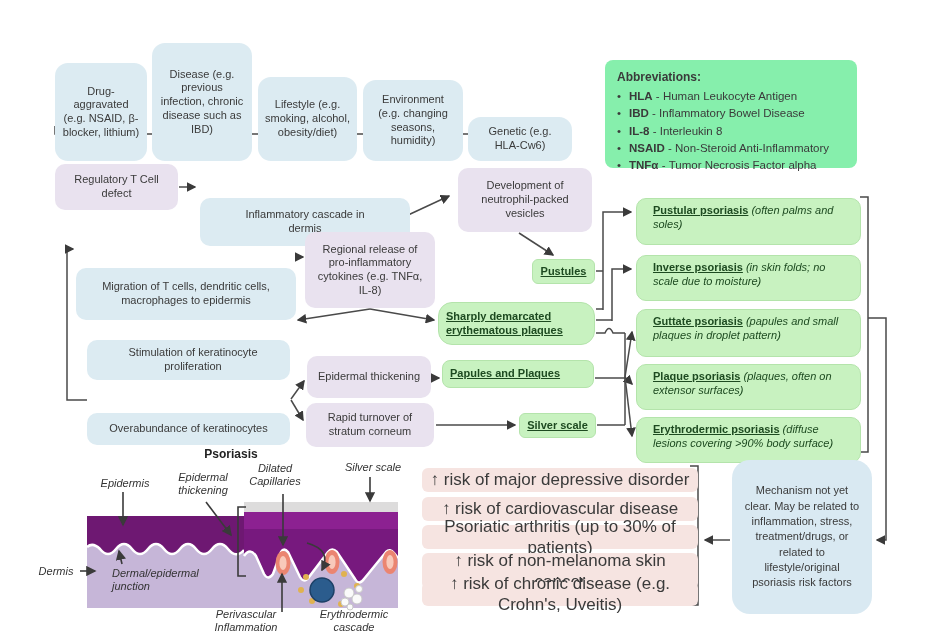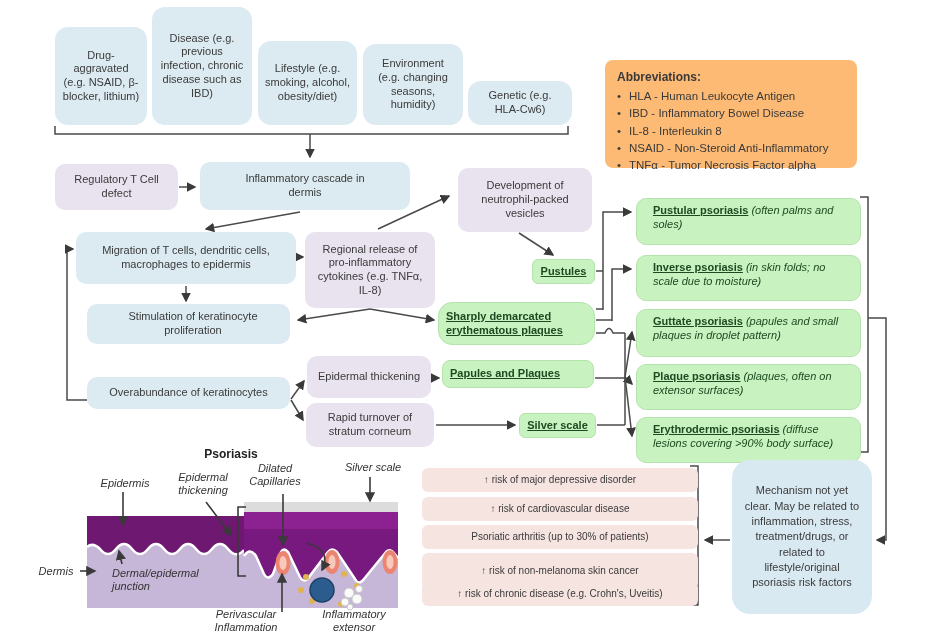--- a/index.html
+++ b/index.html
@@ -6,46 +6,46 @@
   #canvas{
     position:relative;width:940px;height:636px;background:#ffffff;overflow:hidden;
     font-family:"Liberation Sans", sans-serif;color:#3a3a3a;
   }
   #connectors{position:absolute;left:0;top:0;width:940px;height:636px;}
   .box{
     position:absolute;box-sizing:border-box;border-radius:10px;
     display:flex;align-items:center;justify-content:center;
     text-align:center;font-size:11px;line-height:1.25;padding:3px 7px;color:#3a3a3a;
   }
-  .blue{background:#dcebf2;}
+  .blue{background:#dcebf2;margin-top:36px;}
   .lav{background:#e9e2ef;}
   .mech{background:#d9e9f2;border-radius:18px;font-size:11px;line-height:1.4;padding:8px 10px;}
   .trigger{border-radius:13px;}
   .green{
     background:#c8f2c0;color:#1d4a20;border:1px solid #b4e4ab;
   }
   .sign{font-weight:bold;text-decoration:underline;}
   .sign-left{justify-content:flex-start;text-align:left;}
   .type{
     display:block;text-align:left;padding:4px 16px;line-height:1.3;
   }
   .tname{font-weight:bold;text-decoration:underline;}
   .tdetail{font-style:italic;}
   .pink{
-    background:#f6e4e1;border-radius:6px;font-size:10px;
+    background:#f6e4e1;border-radius:6px;font-size:17px;
   }
   .graybox{
-    position:absolute;box-sizing:border-box;background:#fdba74;border-radius:8px;
+    position:absolute;box-sizing:border-box;background:#86efac;border-radius:8px;
     padding:8px 12px;font-size:11.5px;line-height:1.5;
   }
   .abbr-title{font-weight:bold;font-size:12px;margin-bottom:2px;}
   .graybox ul{margin:0;padding:0;list-style:none;}
   .graybox li{white-space:nowrap;}
   .blt{display:inline-block;width:12px;}
-  .abbr-key{font-weight:normal;}
+  .abbr-key{font-weight:bold;}
   .ill-label{
     position:absolute;font-style:italic;font-size:11px;line-height:1.15;
     text-align:center;color:#333;
   }
   .ill-title{
     position:absolute;font-weight:bold;font-size:12px;color:#222;text-align:center;
   }
 </style>
 </head>
 <body>
@@ -210,15 +210,15 @@
   <div class="box pink" style="left:422px;top:582px;width:276px;height:24px;">↑ risk of chronic disease (e.g. Crohn's, Uveitis)</div>
 
   <div class="ill-title" style="left:196px;top:447px;width:70px;">Psoriasis</div>
   <div class="ill-label" style="left:93px;top:477px;width:64px;">Epidermis</div>
   <div class="ill-label" style="left:166px;top:471px;width:74px;">Epidermal thickening</div>
   <div class="ill-label" style="left:240px;top:462px;width:70px;">Dilated Capillaries</div>
   <div class="ill-label" style="left:338px;top:461px;width:70px;">Silver scale</div>
   <div class="ill-label" style="left:32px;top:565px;width:48px;">Dermis</div>
   <div class="ill-label" style="left:112px;top:567px;width:115px;text-align:left;">Dermal/epidermal junction</div>
   <div class="ill-label" style="left:205px;top:608px;width:82px;">Perivascular Inflammation</div>
-  <div class="ill-label" style="left:305px;top:608px;width:98px;">Inflammatory extensor</div>
+  <div class="ill-label" style="left:305px;top:608px;width:98px;">Erythrodermic cascade</div>
 
 </div>
 
 </body></html>

